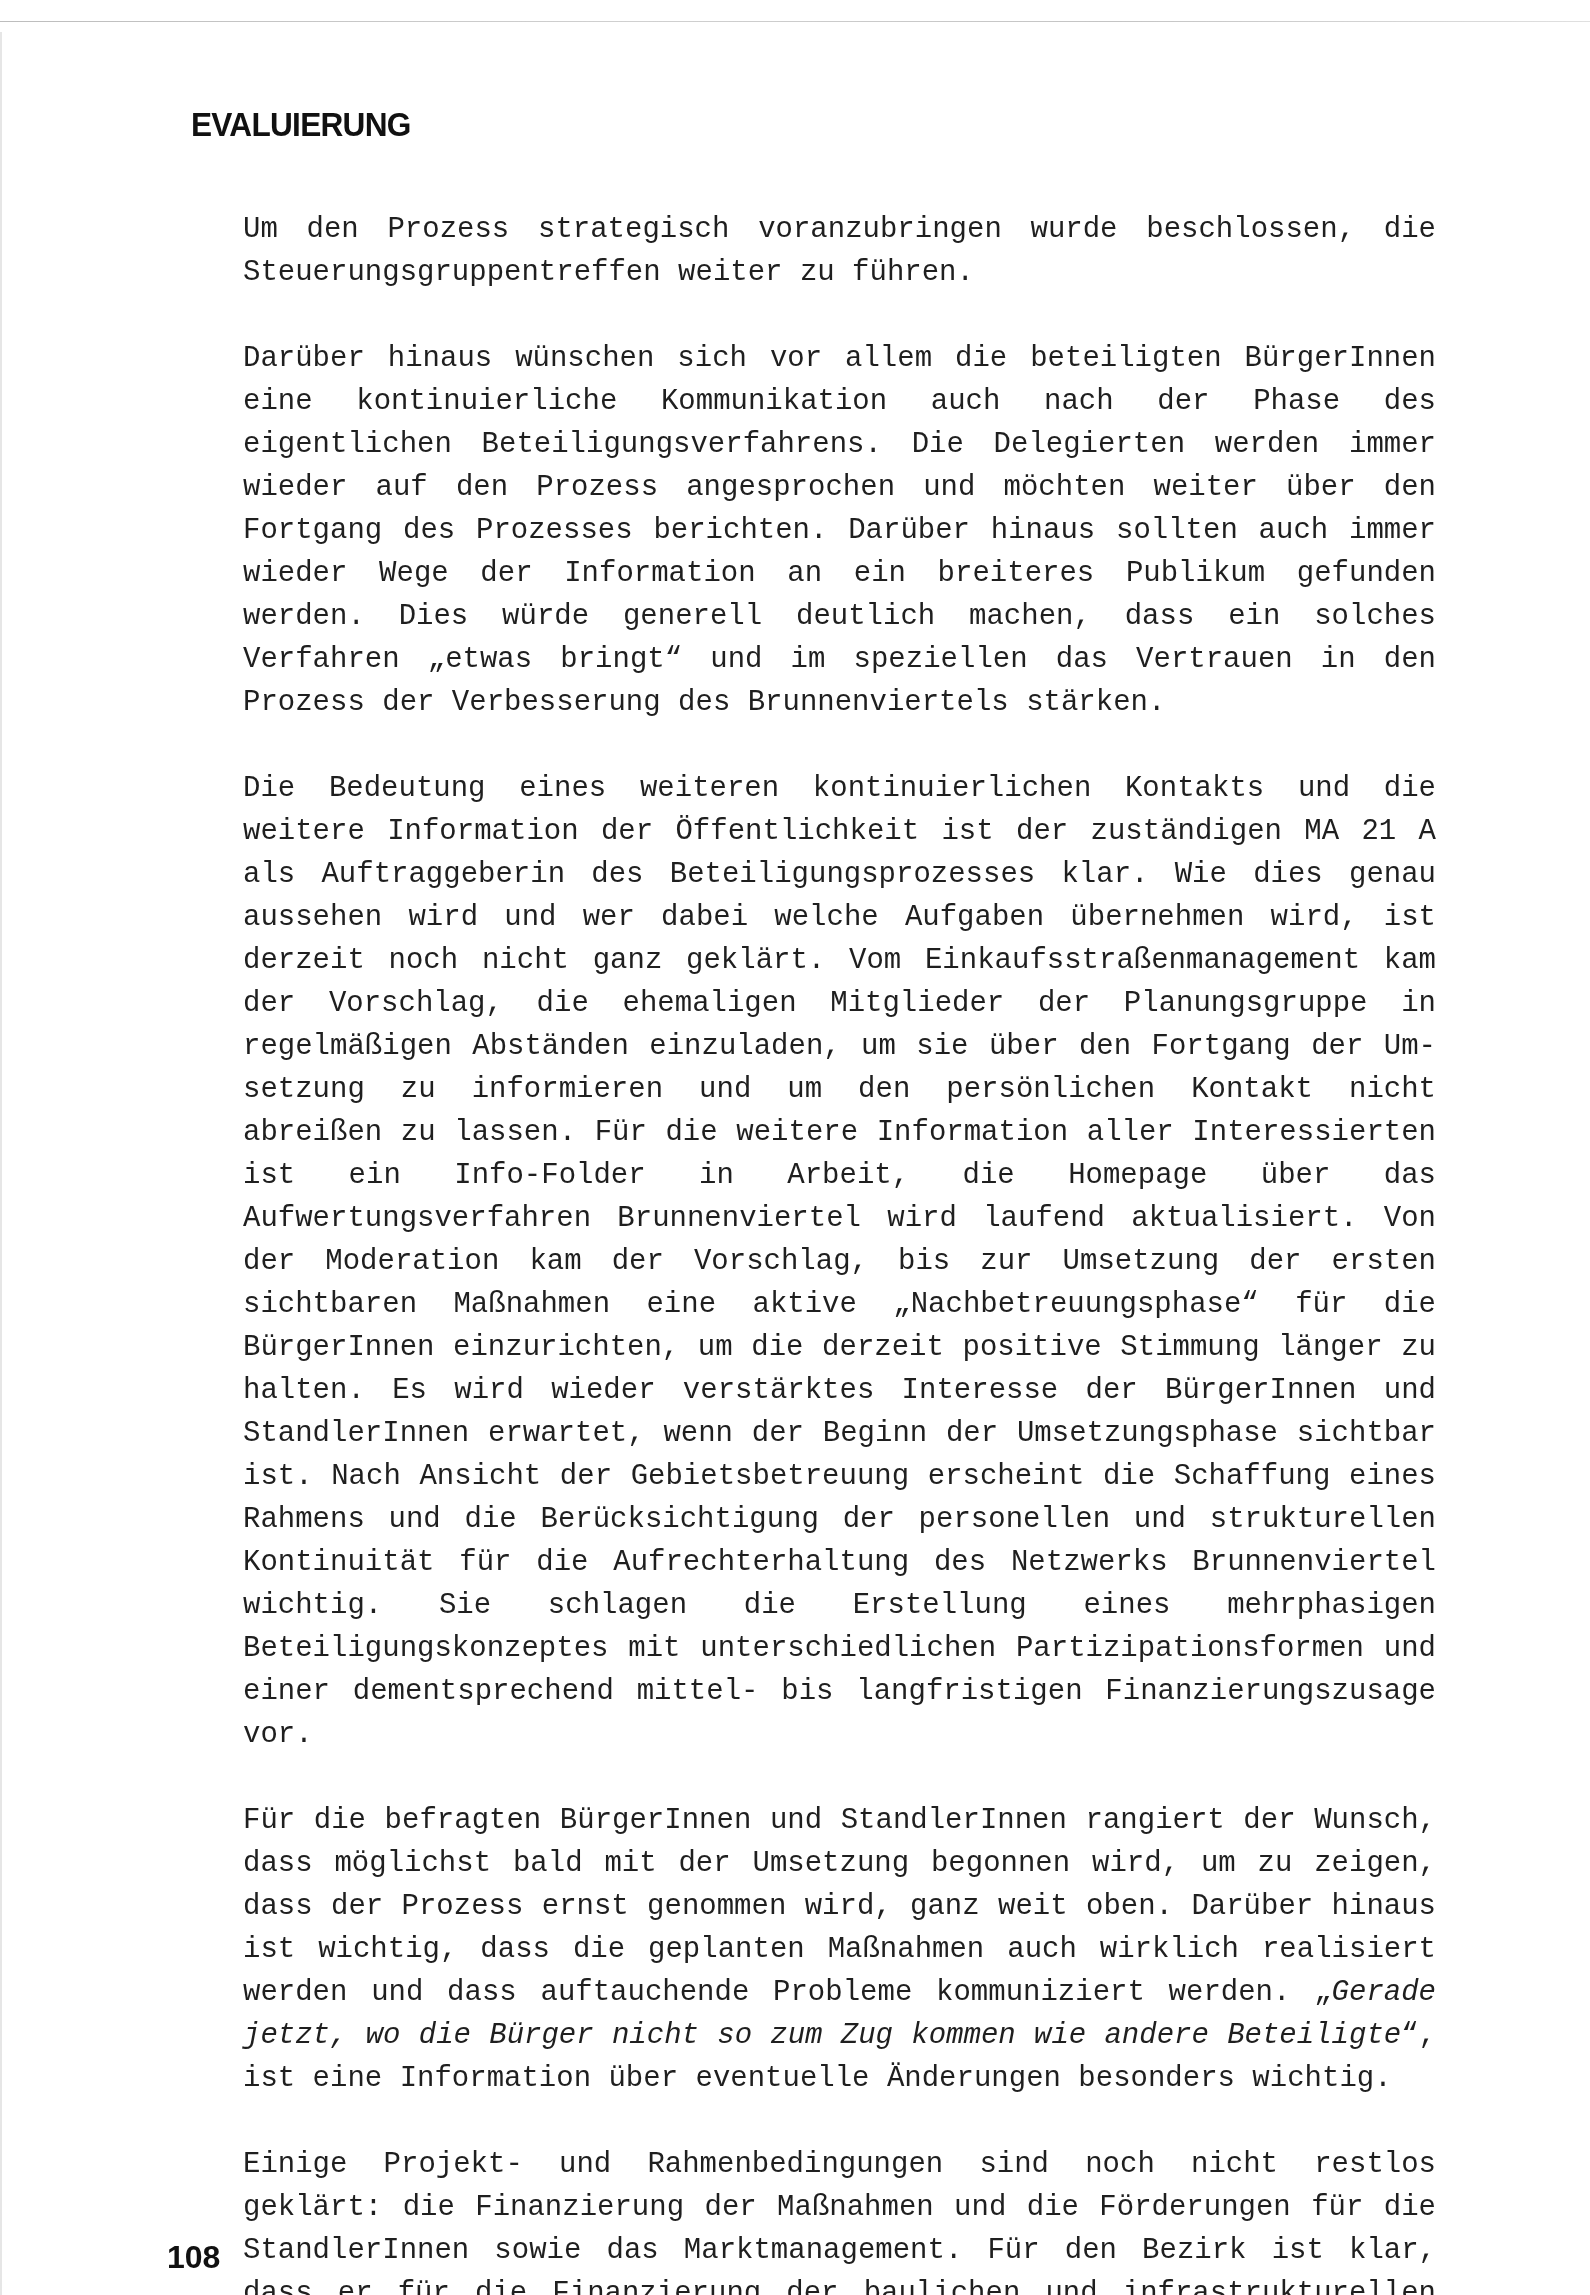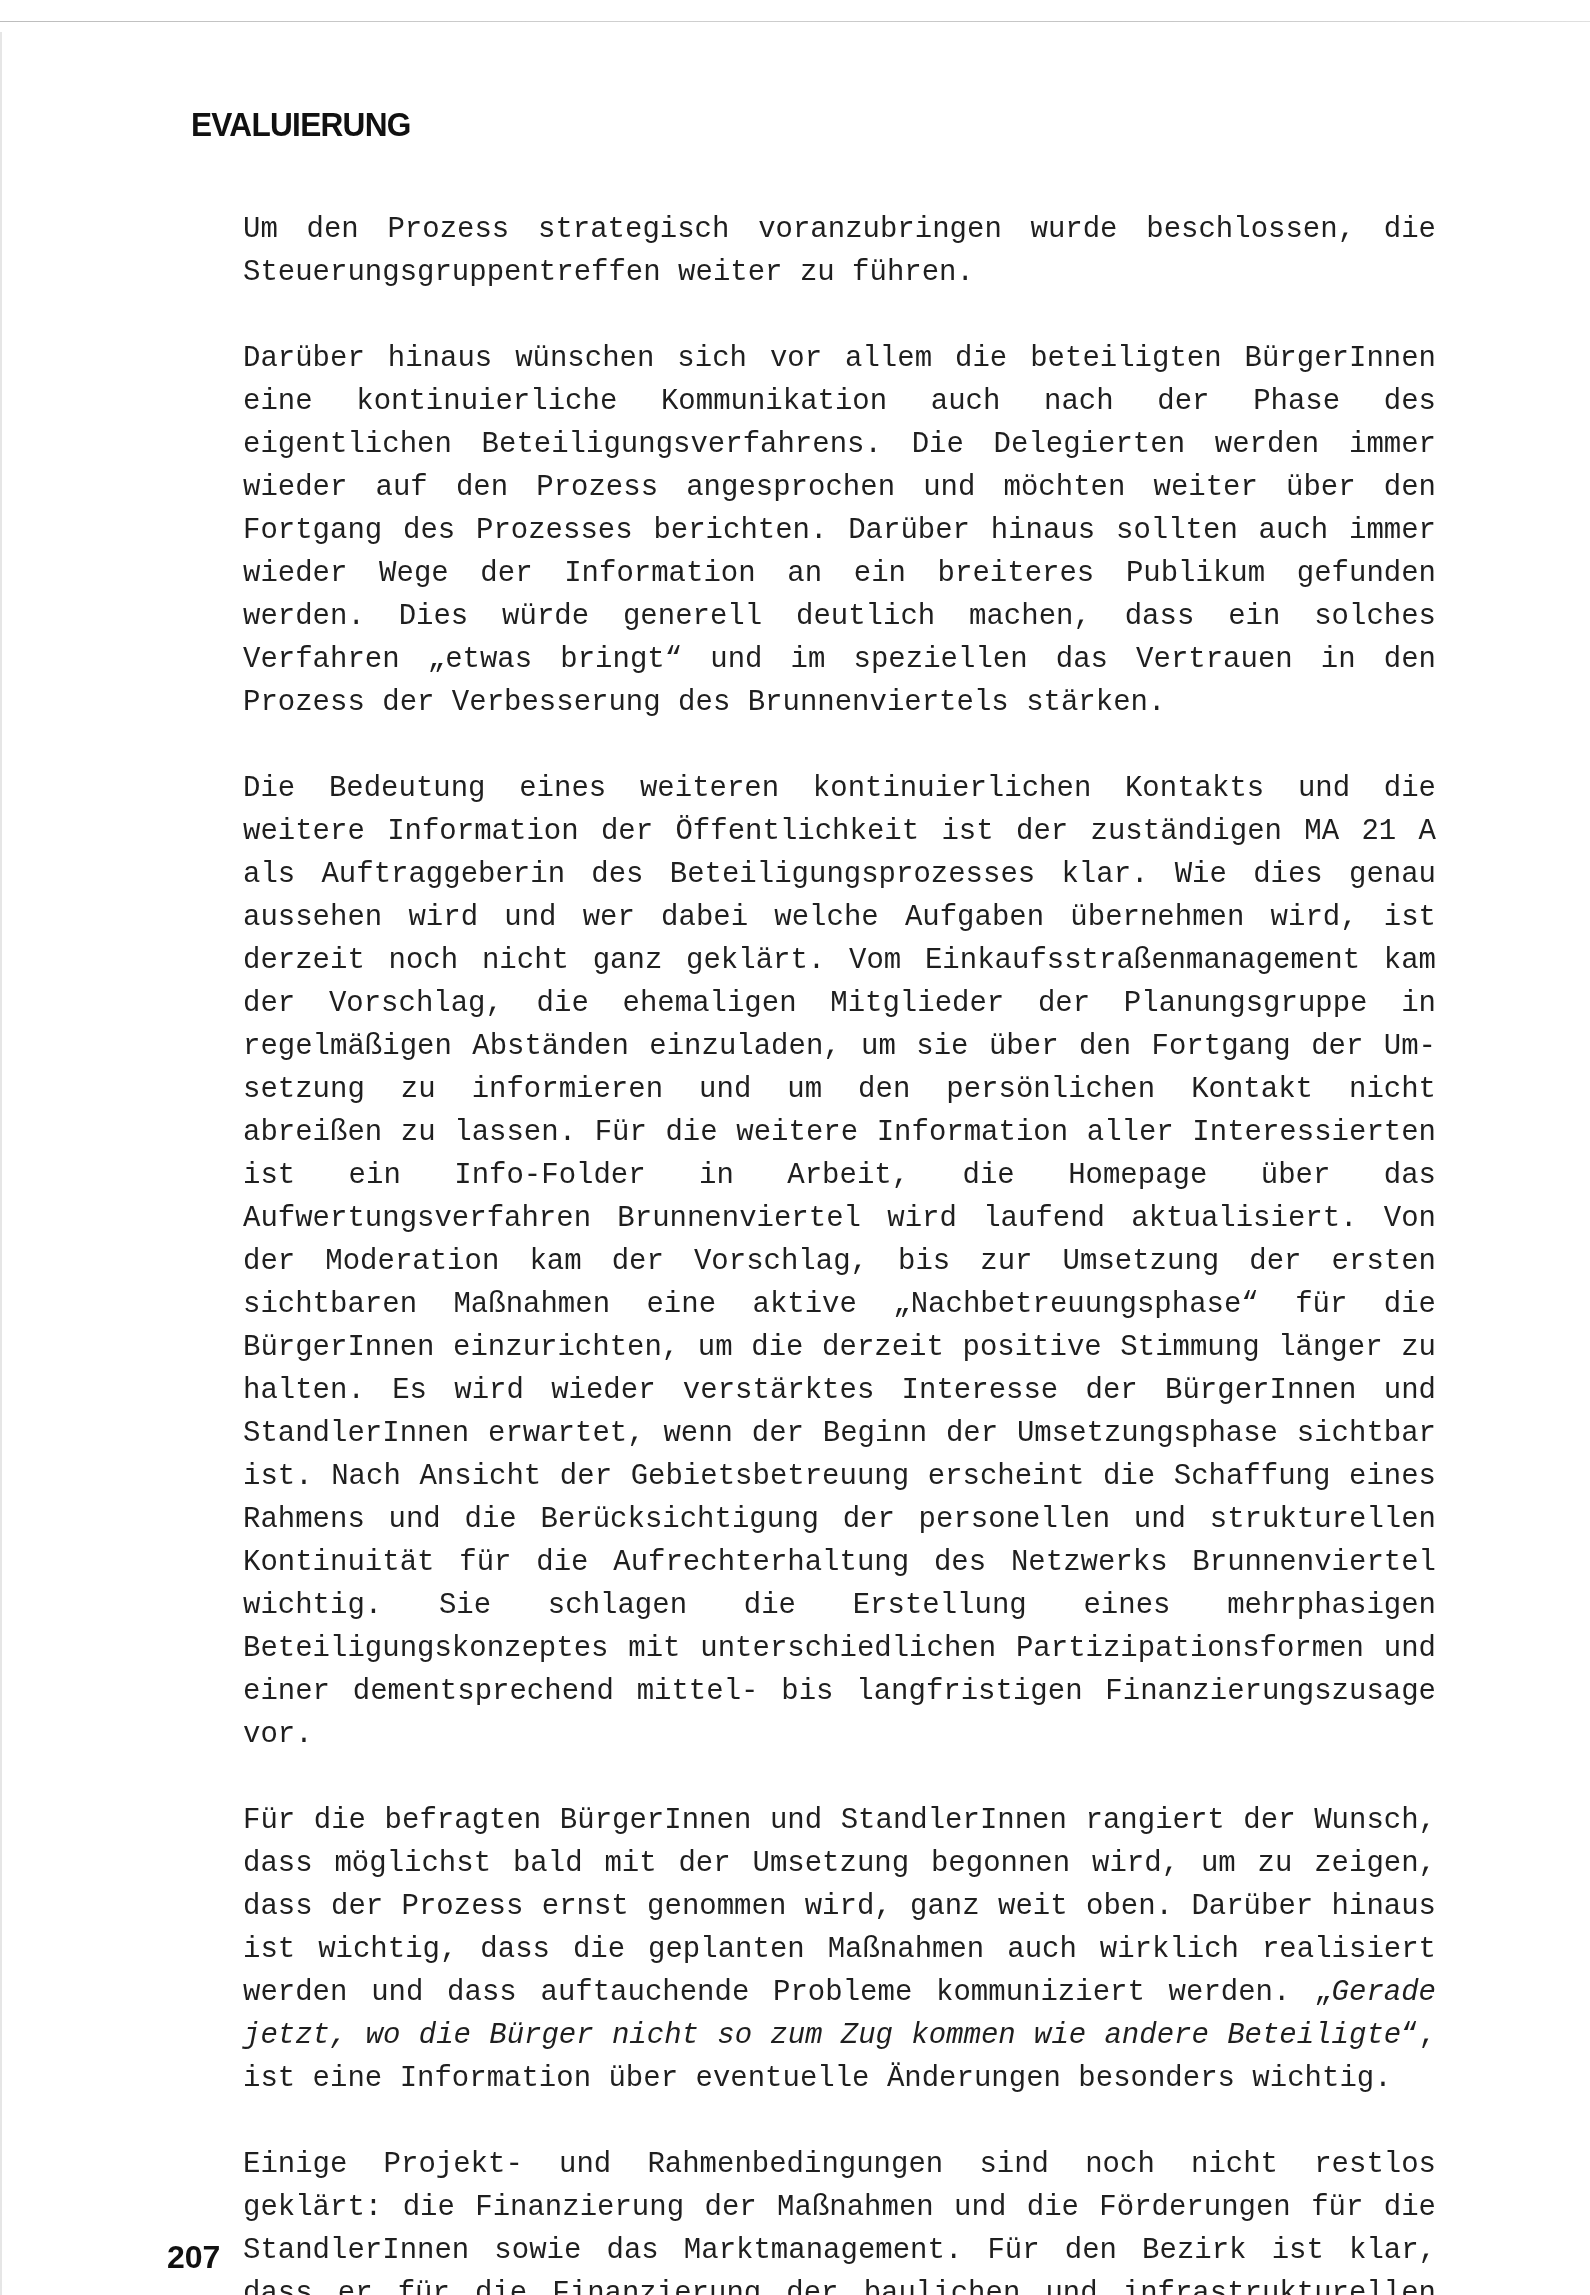--- a/index.html
+++ b/index.html
@@ -21,14 +21,14 @@
 <h1 class="section-title">EVALUIERUNG</h1>
 
 <div class="body-text">
   <p class="para">Um den Prozess strategisch voranzubringen wurde beschlossen, die Steuerungs­gruppentreffen weiter zu führen.</p>
   <p class="para">Darüber hinaus wünschen sich vor allem die beteiligten BürgerInnen eine kontinuierliche Kommunikation auch nach der Phase des eigentlichen Beteiligungsverfahrens. Die Delegierten werden immer wieder auf den Prozess angesprochen und möchten weiter über den Fortgang des Prozesses berichten. Darüber hinaus sollten auch immer wieder Wege der Information an ein breiteres Publikum gefunden werden. Dies würde generell deutlich machen, dass ein solches Verfahren „etwas bringt“ und im speziellen das Vertrauen in den Prozess der Verbesserung des Brunnenviertels stärken.</p>
   <p class="para">Die Bedeutung eines weiteren kontinuierlichen Kontakts und die weitere Information der Öffentlichkeit ist der zuständigen MA 21 A als Auftraggeberin des Beteiligungsprozesses klar. Wie dies genau aussehen wird und wer dabei welche Aufgaben übernehmen wird, ist derzeit noch nicht ganz geklärt. Vom Einkaufs­straßenmanagement kam der Vorschlag, die ehemaligen Mitglieder der Planungs­gruppe in regelmäßigen Abständen einzuladen, um sie über den Fortgang der Um­setzung zu informieren und um den persönlichen Kontakt nicht abreißen zu lassen. Für die weitere Information aller Interessierten ist ein Info-Folder in Arbeit, die Homepage über das Aufwertungsverfahren Brunnenviertel wird laufend aktualisiert. Von der Moderation kam der Vorschlag, bis zur Umsetzung der ersten sichtbaren Maßnahmen eine aktive „Nachbetreuungsphase“ für die BürgerInnen einzurichten, um die derzeit positive Stimmung länger zu halten. Es wird wieder verstärktes Interesse der BürgerInnen und StandlerInnen erwartet, wenn der Beginn der Umsetzungsphase sichtbar ist. Nach Ansicht der Gebietsbetreuung erscheint die Schaffung eines Rahmens und die Berücksichtigung der personellen und strukturellen Kontinuität für die Aufrechterhaltung des Netzwerks Brunnenviertel wichtig. Sie schlagen die Erstellung eines mehrphasigen Beteiligungskonzeptes mit unterschiedlichen Partizipationsformen und einer dementsprechend mittel- bis langfristigen Finanzierungszusage vor.</p>
   <p class="para"><span>Für die befragten BürgerInnen und StandlerInnen rangiert der Wunsch, dass möglichst bald mit der Umsetzung begonnen wird, um zu zeigen, dass der Prozess ernst genommen wird, ganz weit oben. Darüber hinaus ist wichtig, dass die geplanten Maßnahmen auch wirklich realisiert werden und dass auftauchende Probleme kommuniziert werden. „</span><em>Gerade jetzt, wo die Bürger nicht so zum Zug kommen wie andere Beteiligte</em><span>“, ist eine Information über eventuelle Änderungen besonders wichtig.</span></p>
   <p class="para">Einige Projekt- und Rahmenbedingungen sind noch nicht restlos geklärt: die Finanzierung der Maßnahmen und die Förderungen für die StandlerInnen sowie das Marktmanagement. Für den Bezirk ist klar, dass er für die Finanzierung der baulichen und infrastrukturellen Maßnahmen zuständig ist. Der politische Wille dazu ist vorhanden, die Umsetzung wird in den nächsten Jahren abschnittsweise erfolgen.</p>
 </div>
 
-<div class="page-number">207</div>
+<div class="page-number">108</div>
 
 
 </body></html>

